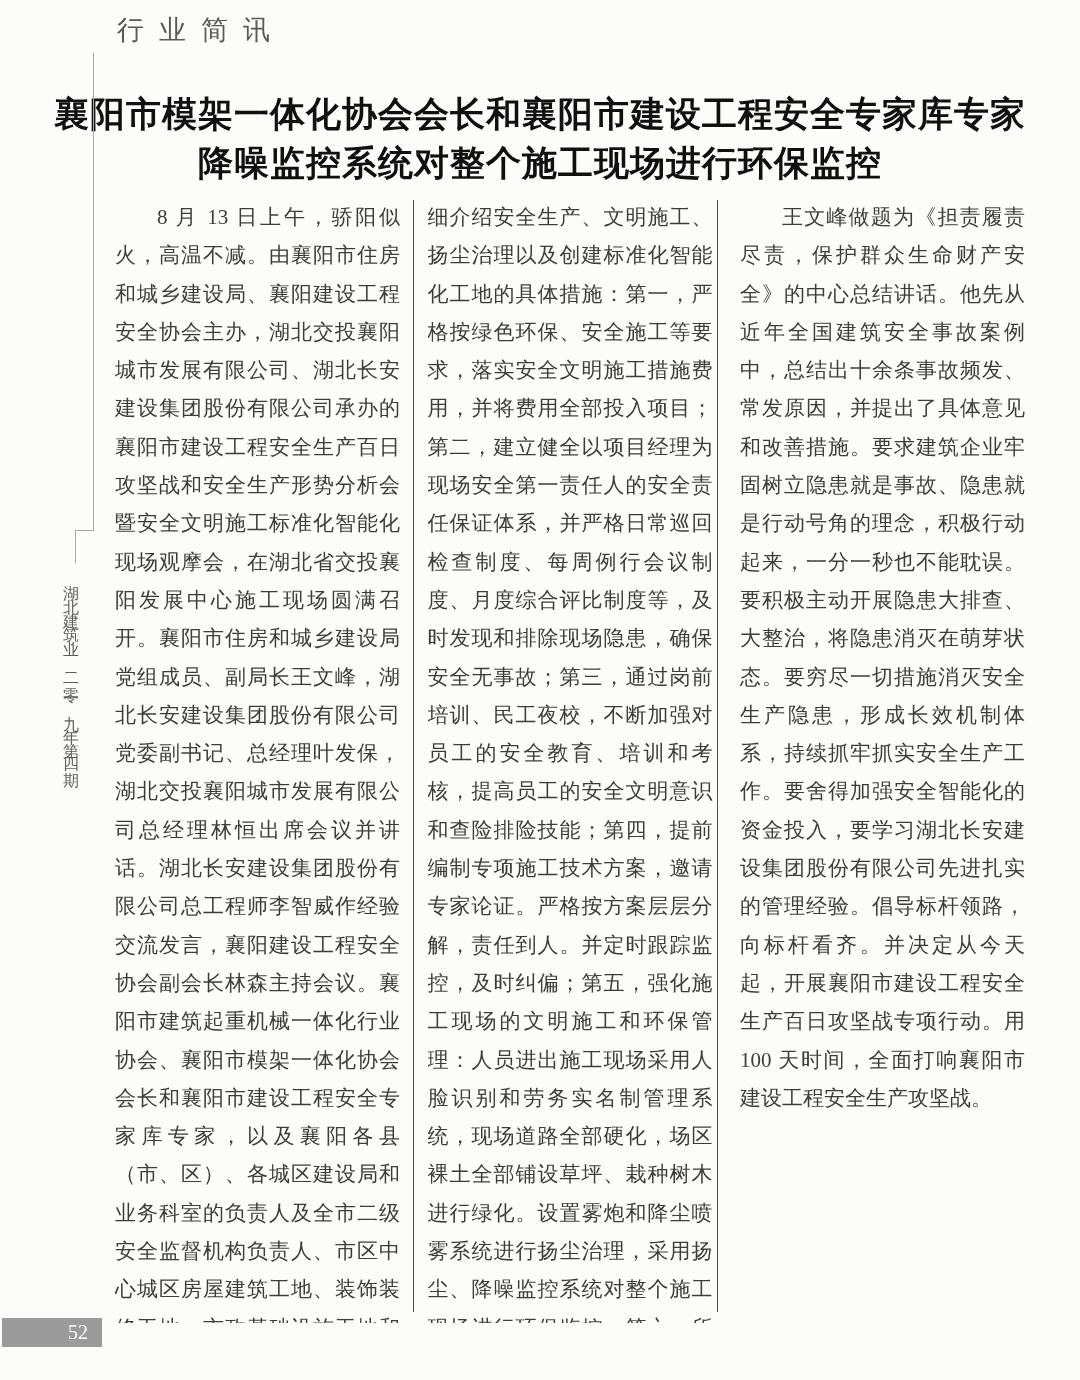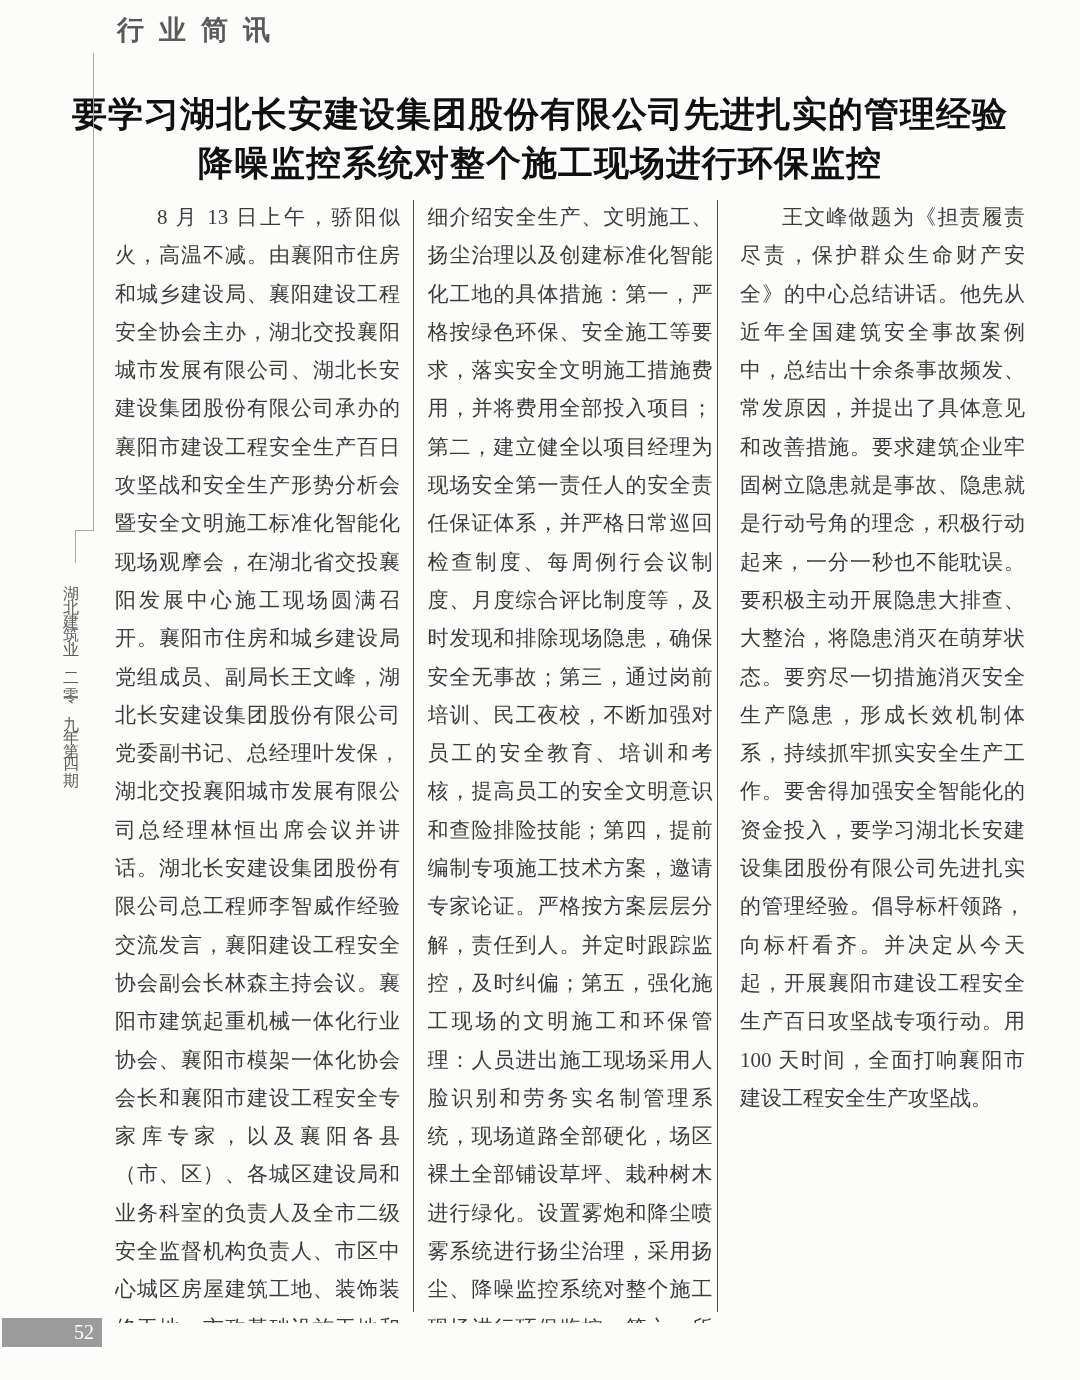--- a/index.html
+++ b/index.html
@@ -8,21 +8,21 @@
     background:#f2f2ef;
     font-family:"Liberation Serif","DejaVu Serif",serif;
   }
   .page{
     position:relative;width:1080px;height:1380px;
     background:#fcfcfa;overflow:hidden;
   }
   
   .section-label{
     position:absolute;left:117px;top:12px;
-    font-size:27px;font-weight:700;color:#5a5a5a;
+    font-size:27px;font-weight:400;color:#5a5a5a;
     letter-spacing:15px;white-space:nowrap;
   }
   .watermark{
     position:absolute;left:88px;top:36px;
     font-family:"Liberation Sans","DejaVu Sans",sans-serif;
     font-size:23px;font-weight:bold;color:#cccccc;
     letter-spacing:3px;white-space:nowrap;
   }
   
   .title{
@@ -57,33 +57,33 @@
     position:absolute;left:60px;top:572px;height:470px;
     writing-mode:vertical-rl;
     font-size:16px;color:#5d5d5d;letter-spacing:14px;
     white-space:nowrap;
   }
   
   .pagenum-box{
     position:absolute;left:2px;top:1318px;width:100px;height:29px;
     background:#9b9b9b;color:#ffffff;
     font-size:20px;line-height:29px;text-align:right;
-    padding-right:8px;box-sizing:border-box;
+    padding-right:14px;box-sizing:border-box;
     font-family:"Liberation Serif","DejaVu Serif",serif;
   }
 </style>
 </head>
 <body>
 
 <div class="page">
 
   <div class="section-label">行业简讯</div>
 
   <div class="title">
-    <div>要学习湖北长安建设集团股份有限公司先进扎实的管理经验</div>
+    <div>襄阳市模架一体化协会会长和襄阳市建设工程安全专家库专家</div>
     <div>降噪监控系统对整个施工现场进行环保监控</div>
   </div>
 
   <div class="rule-v1"></div>
   <div class="rule-h1"></div>
   <div class="rule-v2"></div>
 
   <div class="journal-vertical">湖北建筑业·二零一九年第四期</div>
 
   <div class="columns">

